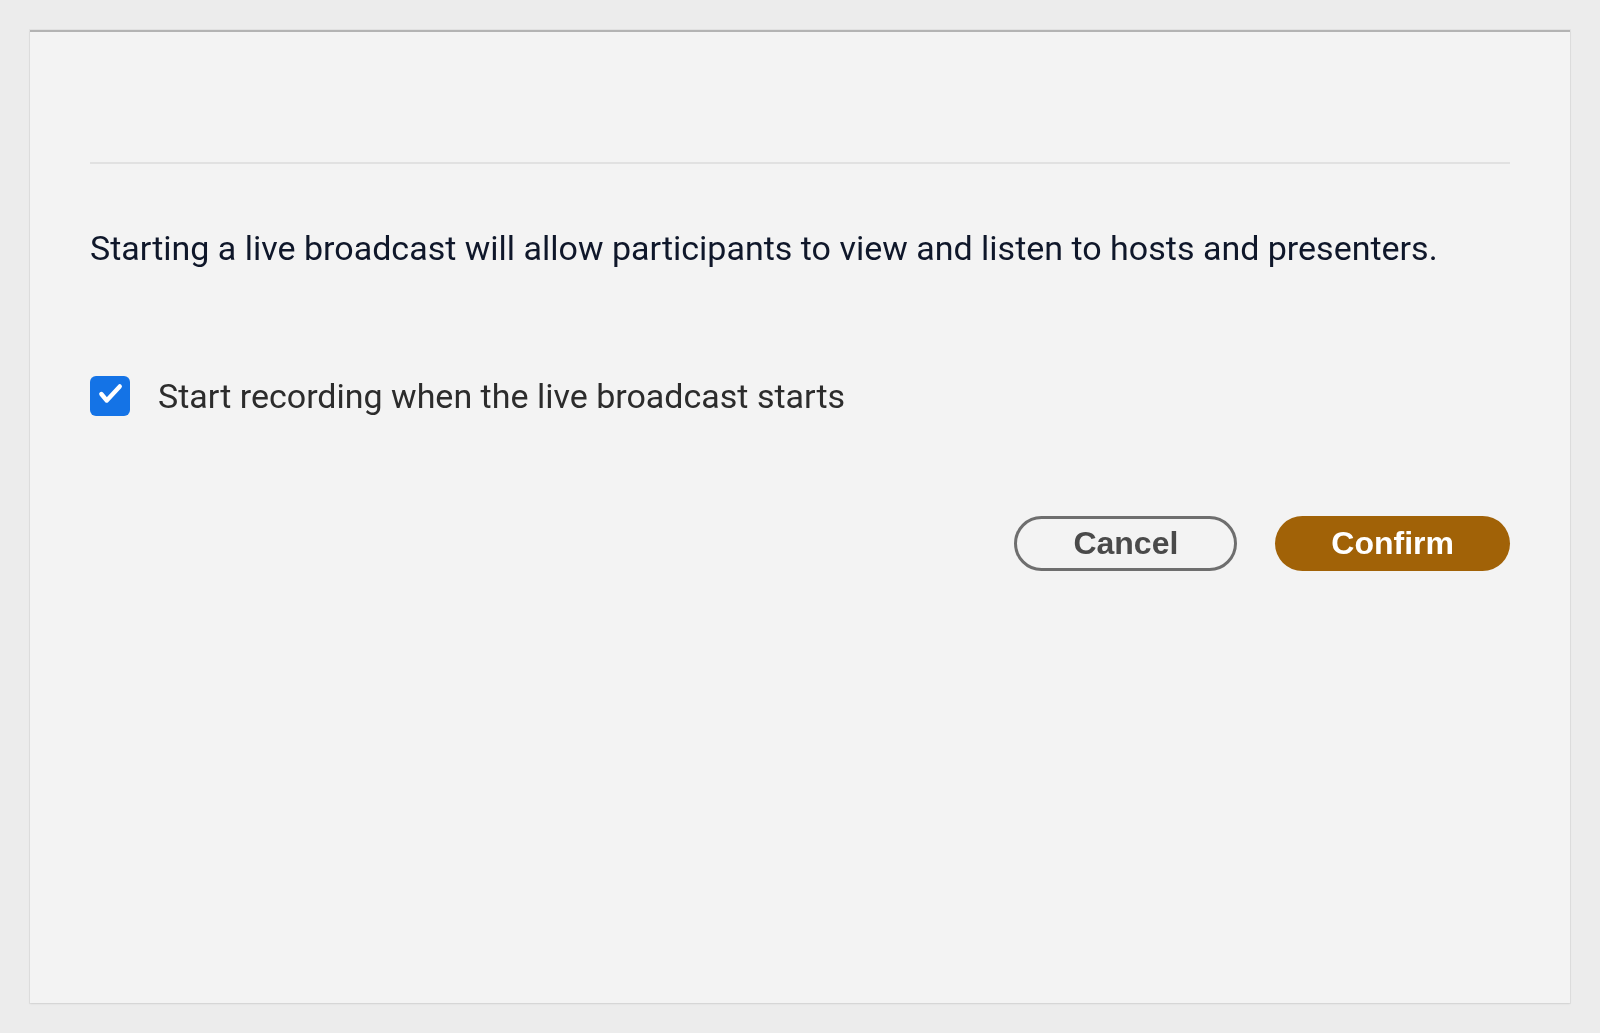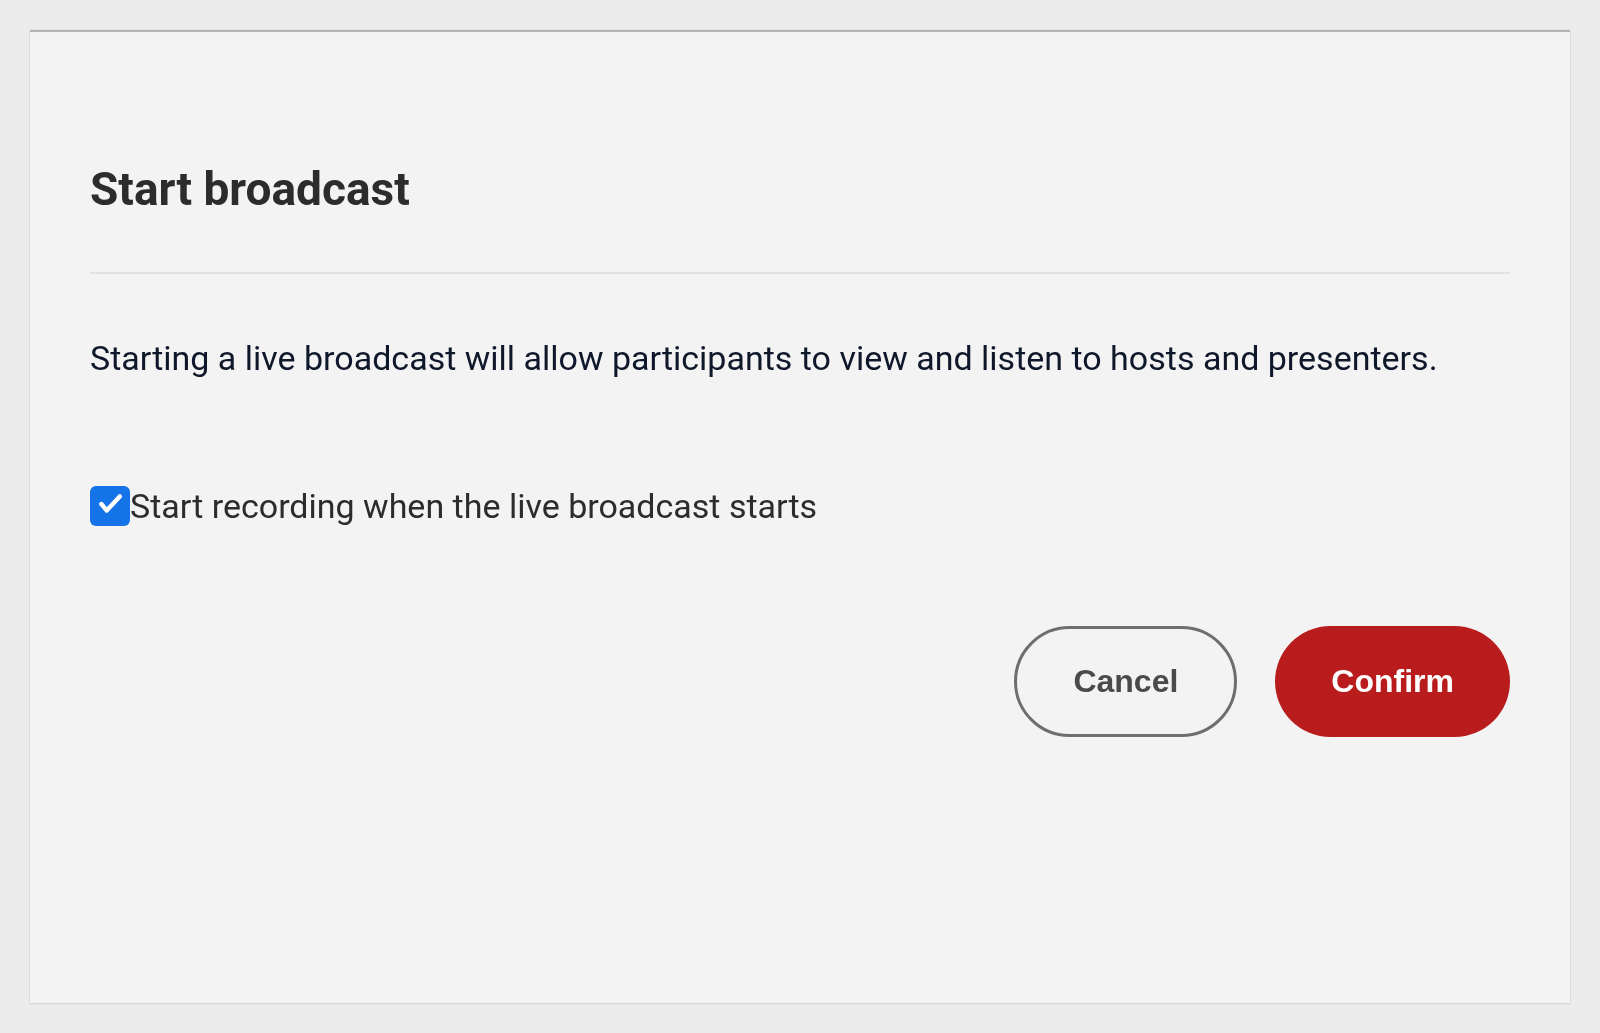--- a/index.html
+++ b/index.html
@@ -38,20 +38,21 @@
     }
     .dialog-description {
       font-size: 34px;
       line-height: 1.65;
       color: #0f172a;
       margin-bottom: 100px;
     }
     .checkbox-row {
       display: flex;
       align-items: center;
+      gap: 28px;
     }
     .checkbox-box {
       width: 40px;
       height: 40px;
       background-color: #1473e6;
       border-radius: 6px;
       display: flex;
       align-items: center;
       justify-content: center;
       flex-shrink: 0;
@@ -68,42 +69,41 @@
     }
     .button-row {
       display: flex;
       justify-content: flex-end;
       gap: 38px;
       margin-top: 100px;
     }
     .btn {
       font-size: 32px;
       font-weight: 600;
-      padding: 34px 56px;
+      padding: 6px 56px;
       border-radius: 999px;
       cursor: pointer;
       border: none;
       min-width: 200px;
       text-align: center;
     }
     .btn-secondary {
       background-color: transparent;
       color: #4a4a4a;
       border: 3px solid #6e6e6e;
     }
     .btn-primary {
-      background-color: #b91c1c;
+      background-color: #a16207;
       color: #ffffff;
     }
   </style>
 </head>
 <body>
 
 <div class="dialog-wrapper">
-  <h1 class="dialog-title">Start broadcast</h1>
   <hr class="divider">
   <p class="dialog-description">Starting a live broadcast will allow participants to view and listen to hosts and presenters.</p>
   <div class="checkbox-row">
     <div class="checkbox-box">
       <span>
         <svg viewBox="0 0 24 24" fill="none" stroke="#ffffff" stroke-width="4" stroke-linecap="round" stroke-linejoin="round">
           <polyline points="4 12 9 18 21 5"></polyline>
         </svg>
       </span>
     </div>

